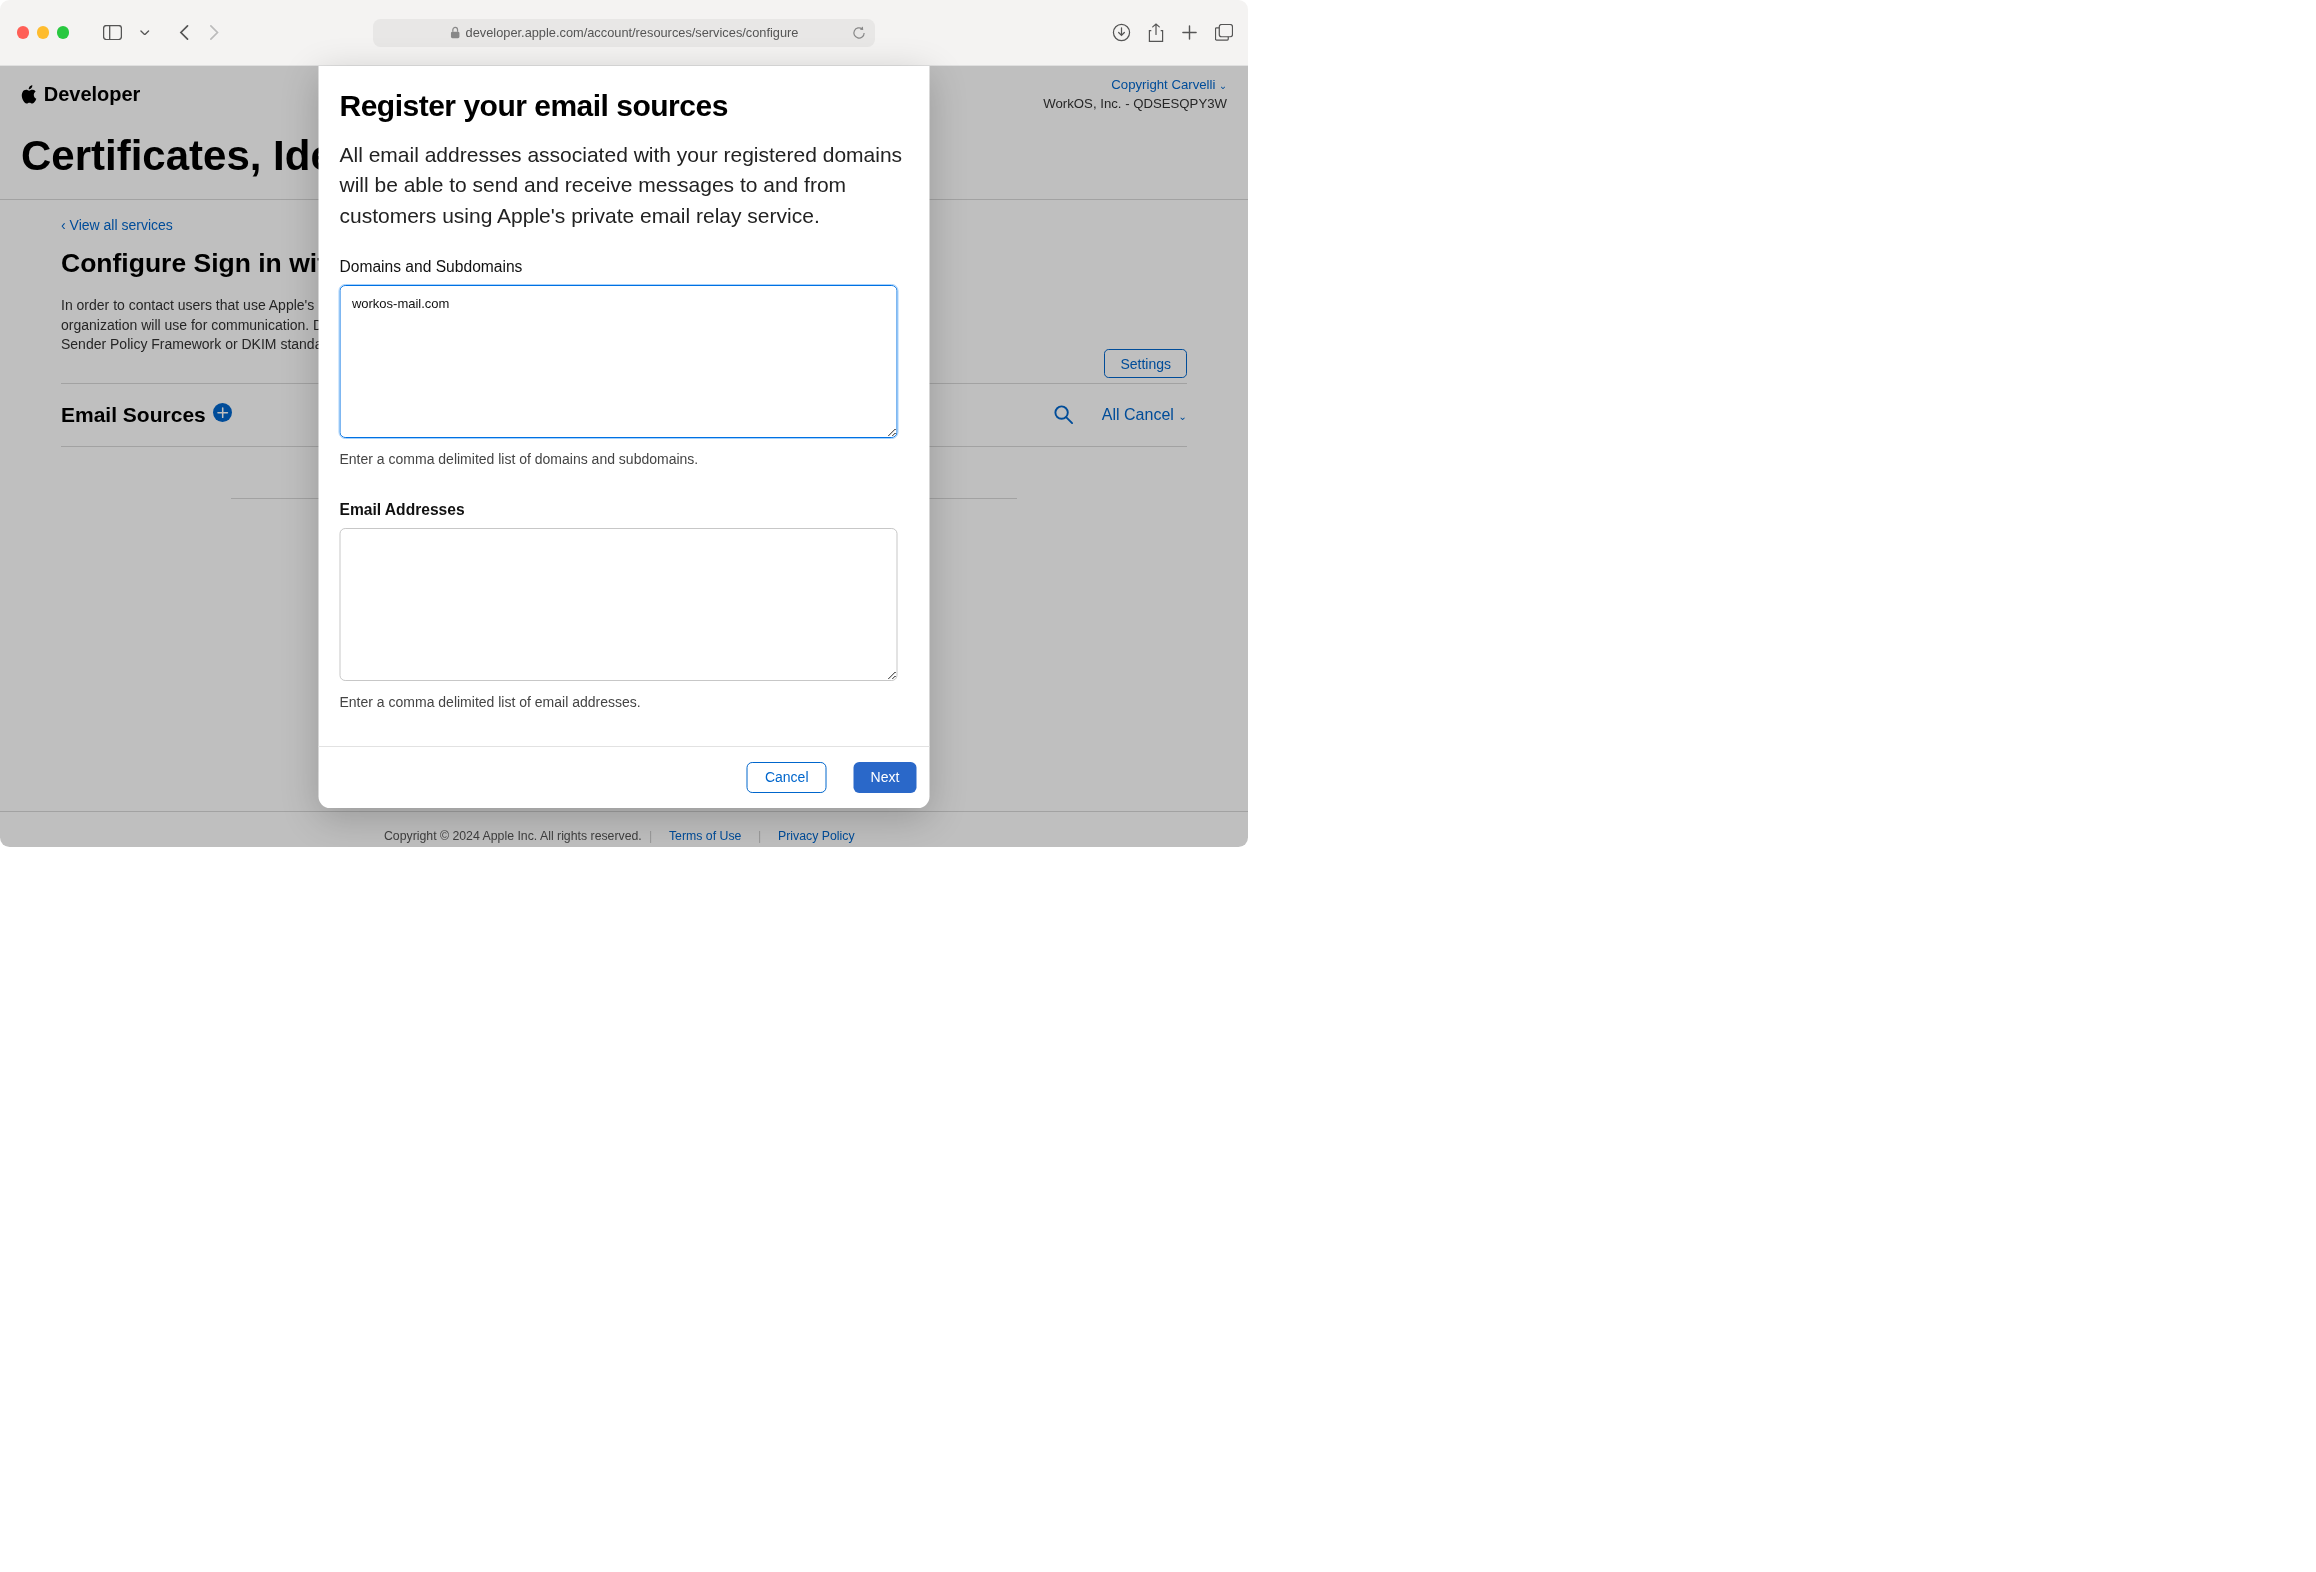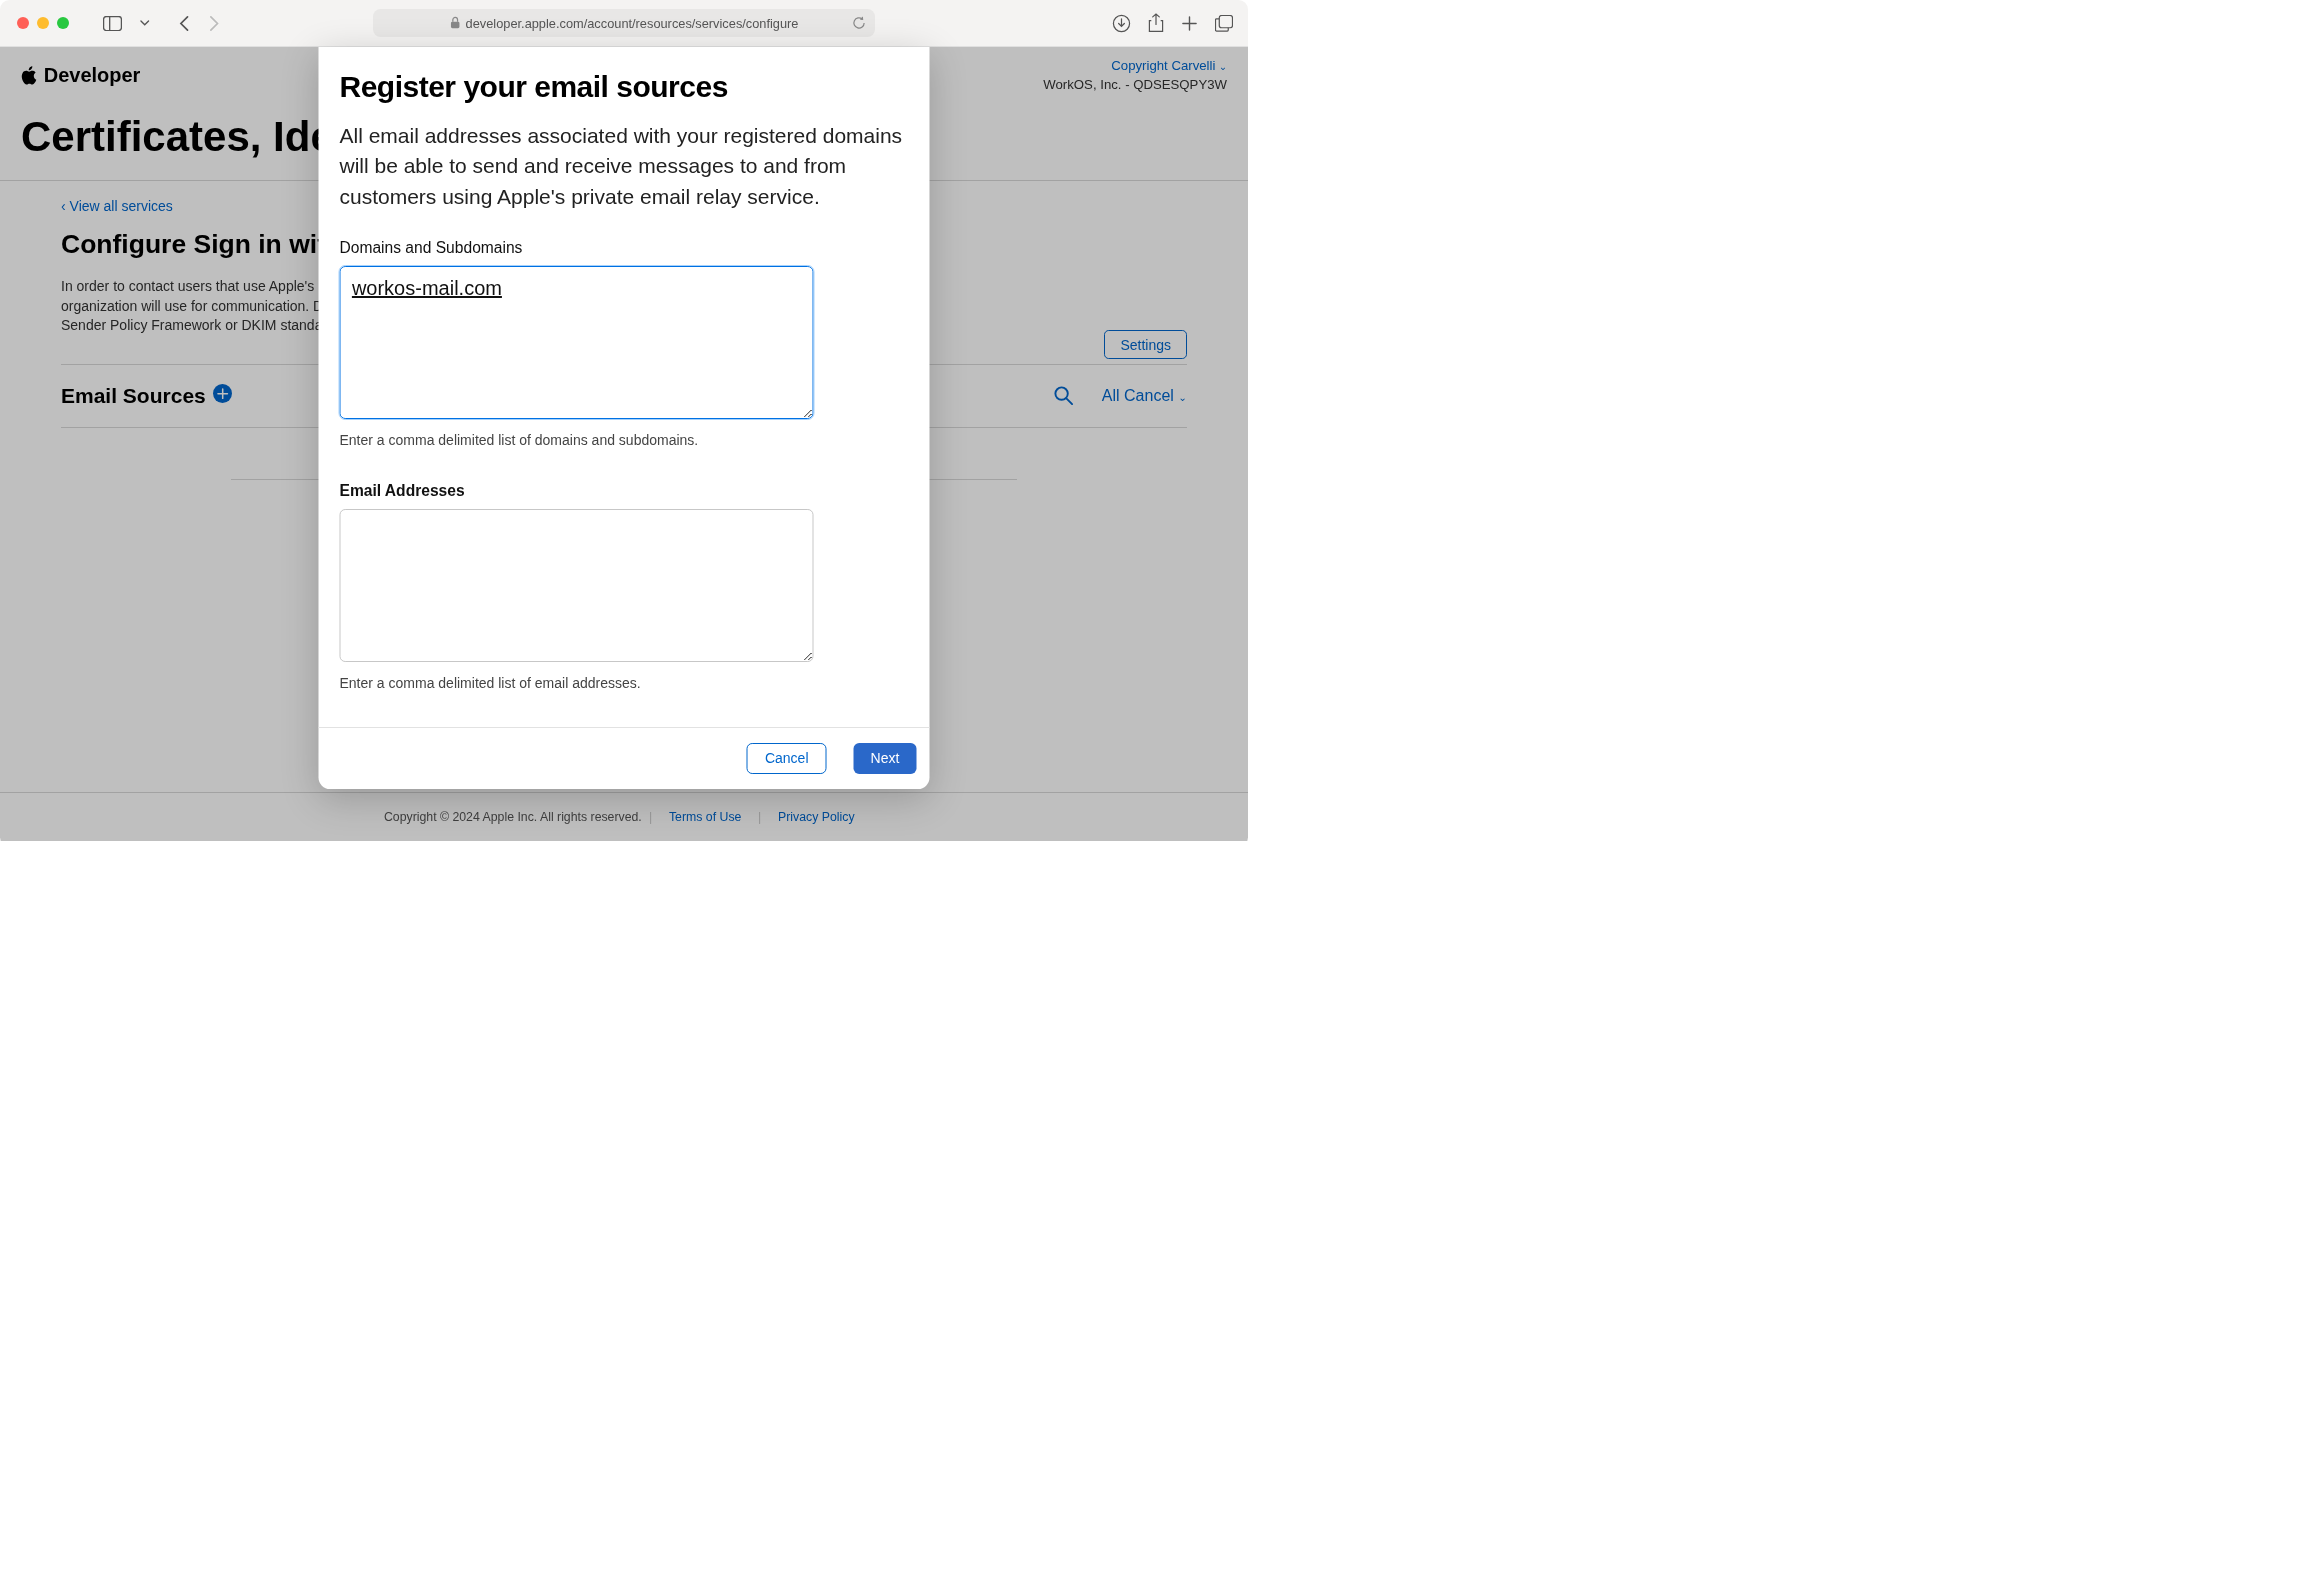--- a/index.html
+++ b/index.html
@@ -12,21 +12,21 @@
       background: #fff;
       width: 1248px;
       height: 847px;
       overflow: hidden;
       border-radius: 9.5px;
       position: relative;
     }
     
     .browser-chrome {
       background: #f4f3f2;
-      height: 47px;
+      height: 66px;
       display: flex;
       align-items: center;
       padding: 0 17px;
       gap: 9.5px;
       border-bottom: 0.9px solid #e0e0e0;
       position: relative;
     }
     .traffic-lights {
       display: flex;
       gap: 7.6px;
@@ -249,31 +249,30 @@
       color: #222;
       line-height: 1.45;
     }
     .field-label {
       font-size: 15.6px;
       font-weight: 400;
       margin-top: 26.5px;
       color: #111;
     }
     .modal textarea {
-      width: 474px;
+      width: 558px;
       height: 153px;
       margin-top: 9.5px;
       border: 0.9px solid #c7c7c7;
       border-radius: 5.7px;
       padding: 9.5px 11.4px;
-      font-size: 20px;
+      font-size: 13px;
       font-family: inherit;
       resize: both;
       color: #111;
-      text-decoration: underline;
     }
     .modal textarea.focused {
       border: 0.9px solid #0071e3;
       outline: 1.9px solid #a6d1fb;
       outline-offset: -0.9px;
     }
     .field-hint {
       font-size: 14px;
       color: #444;
       margin-top: 9.5px;

